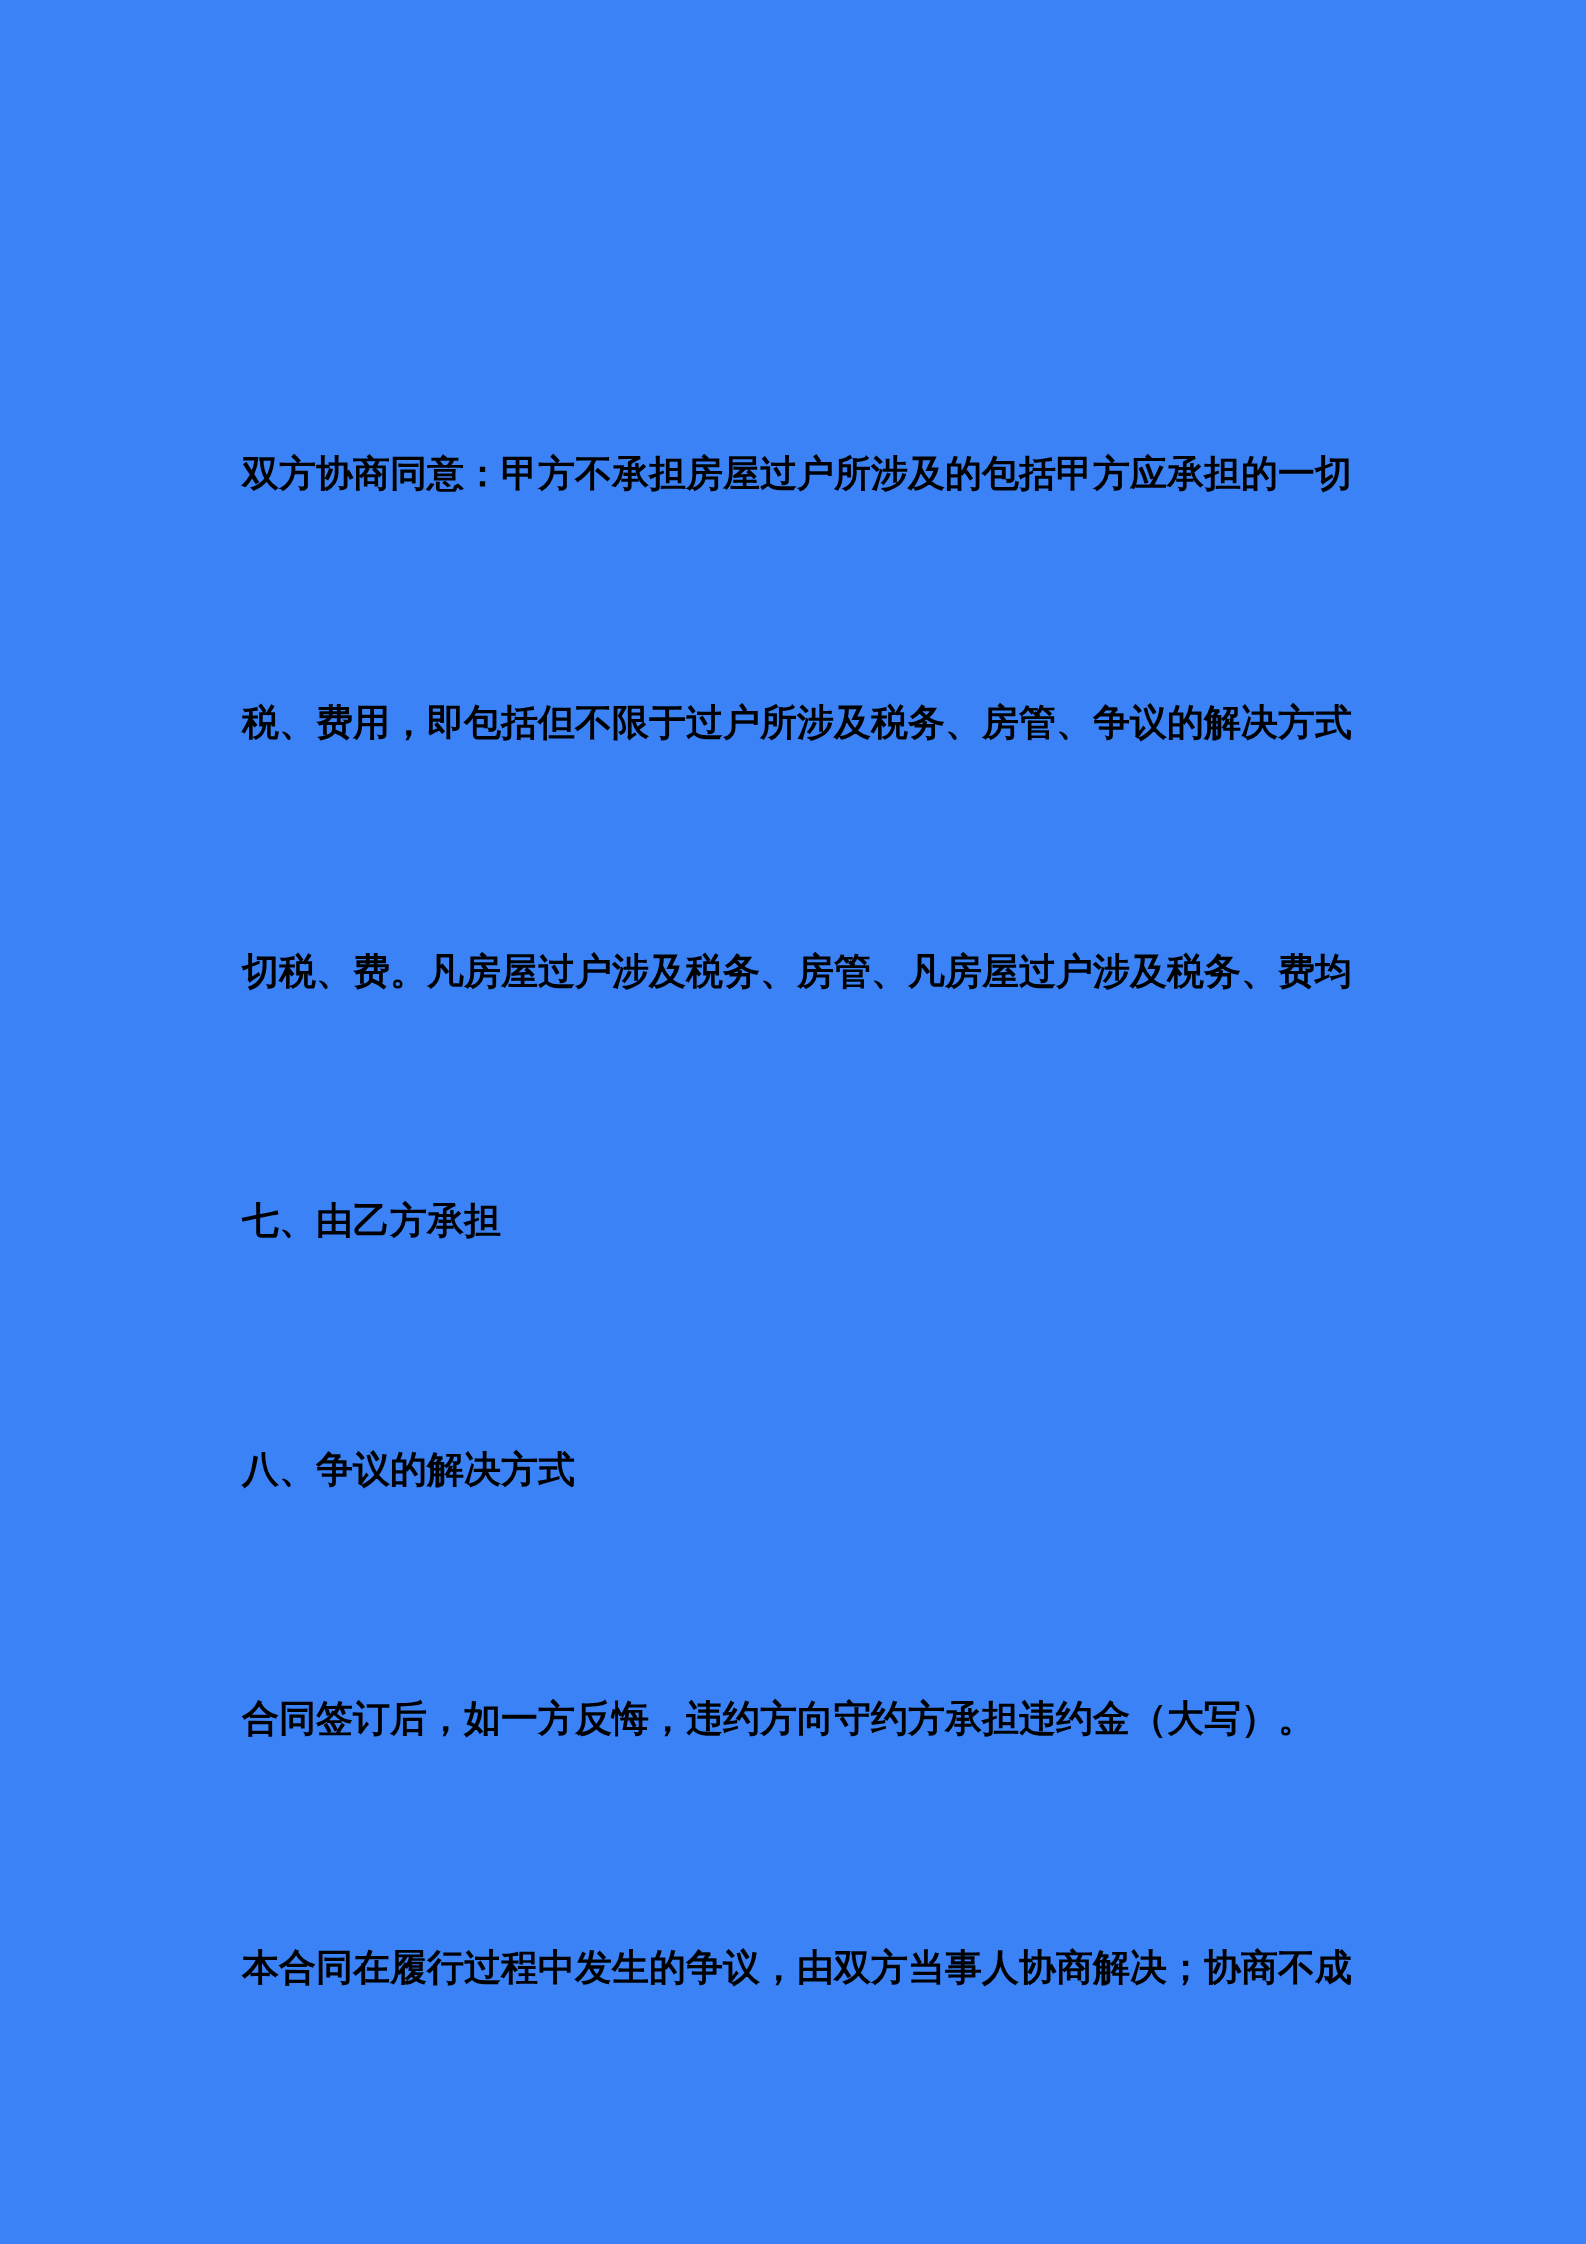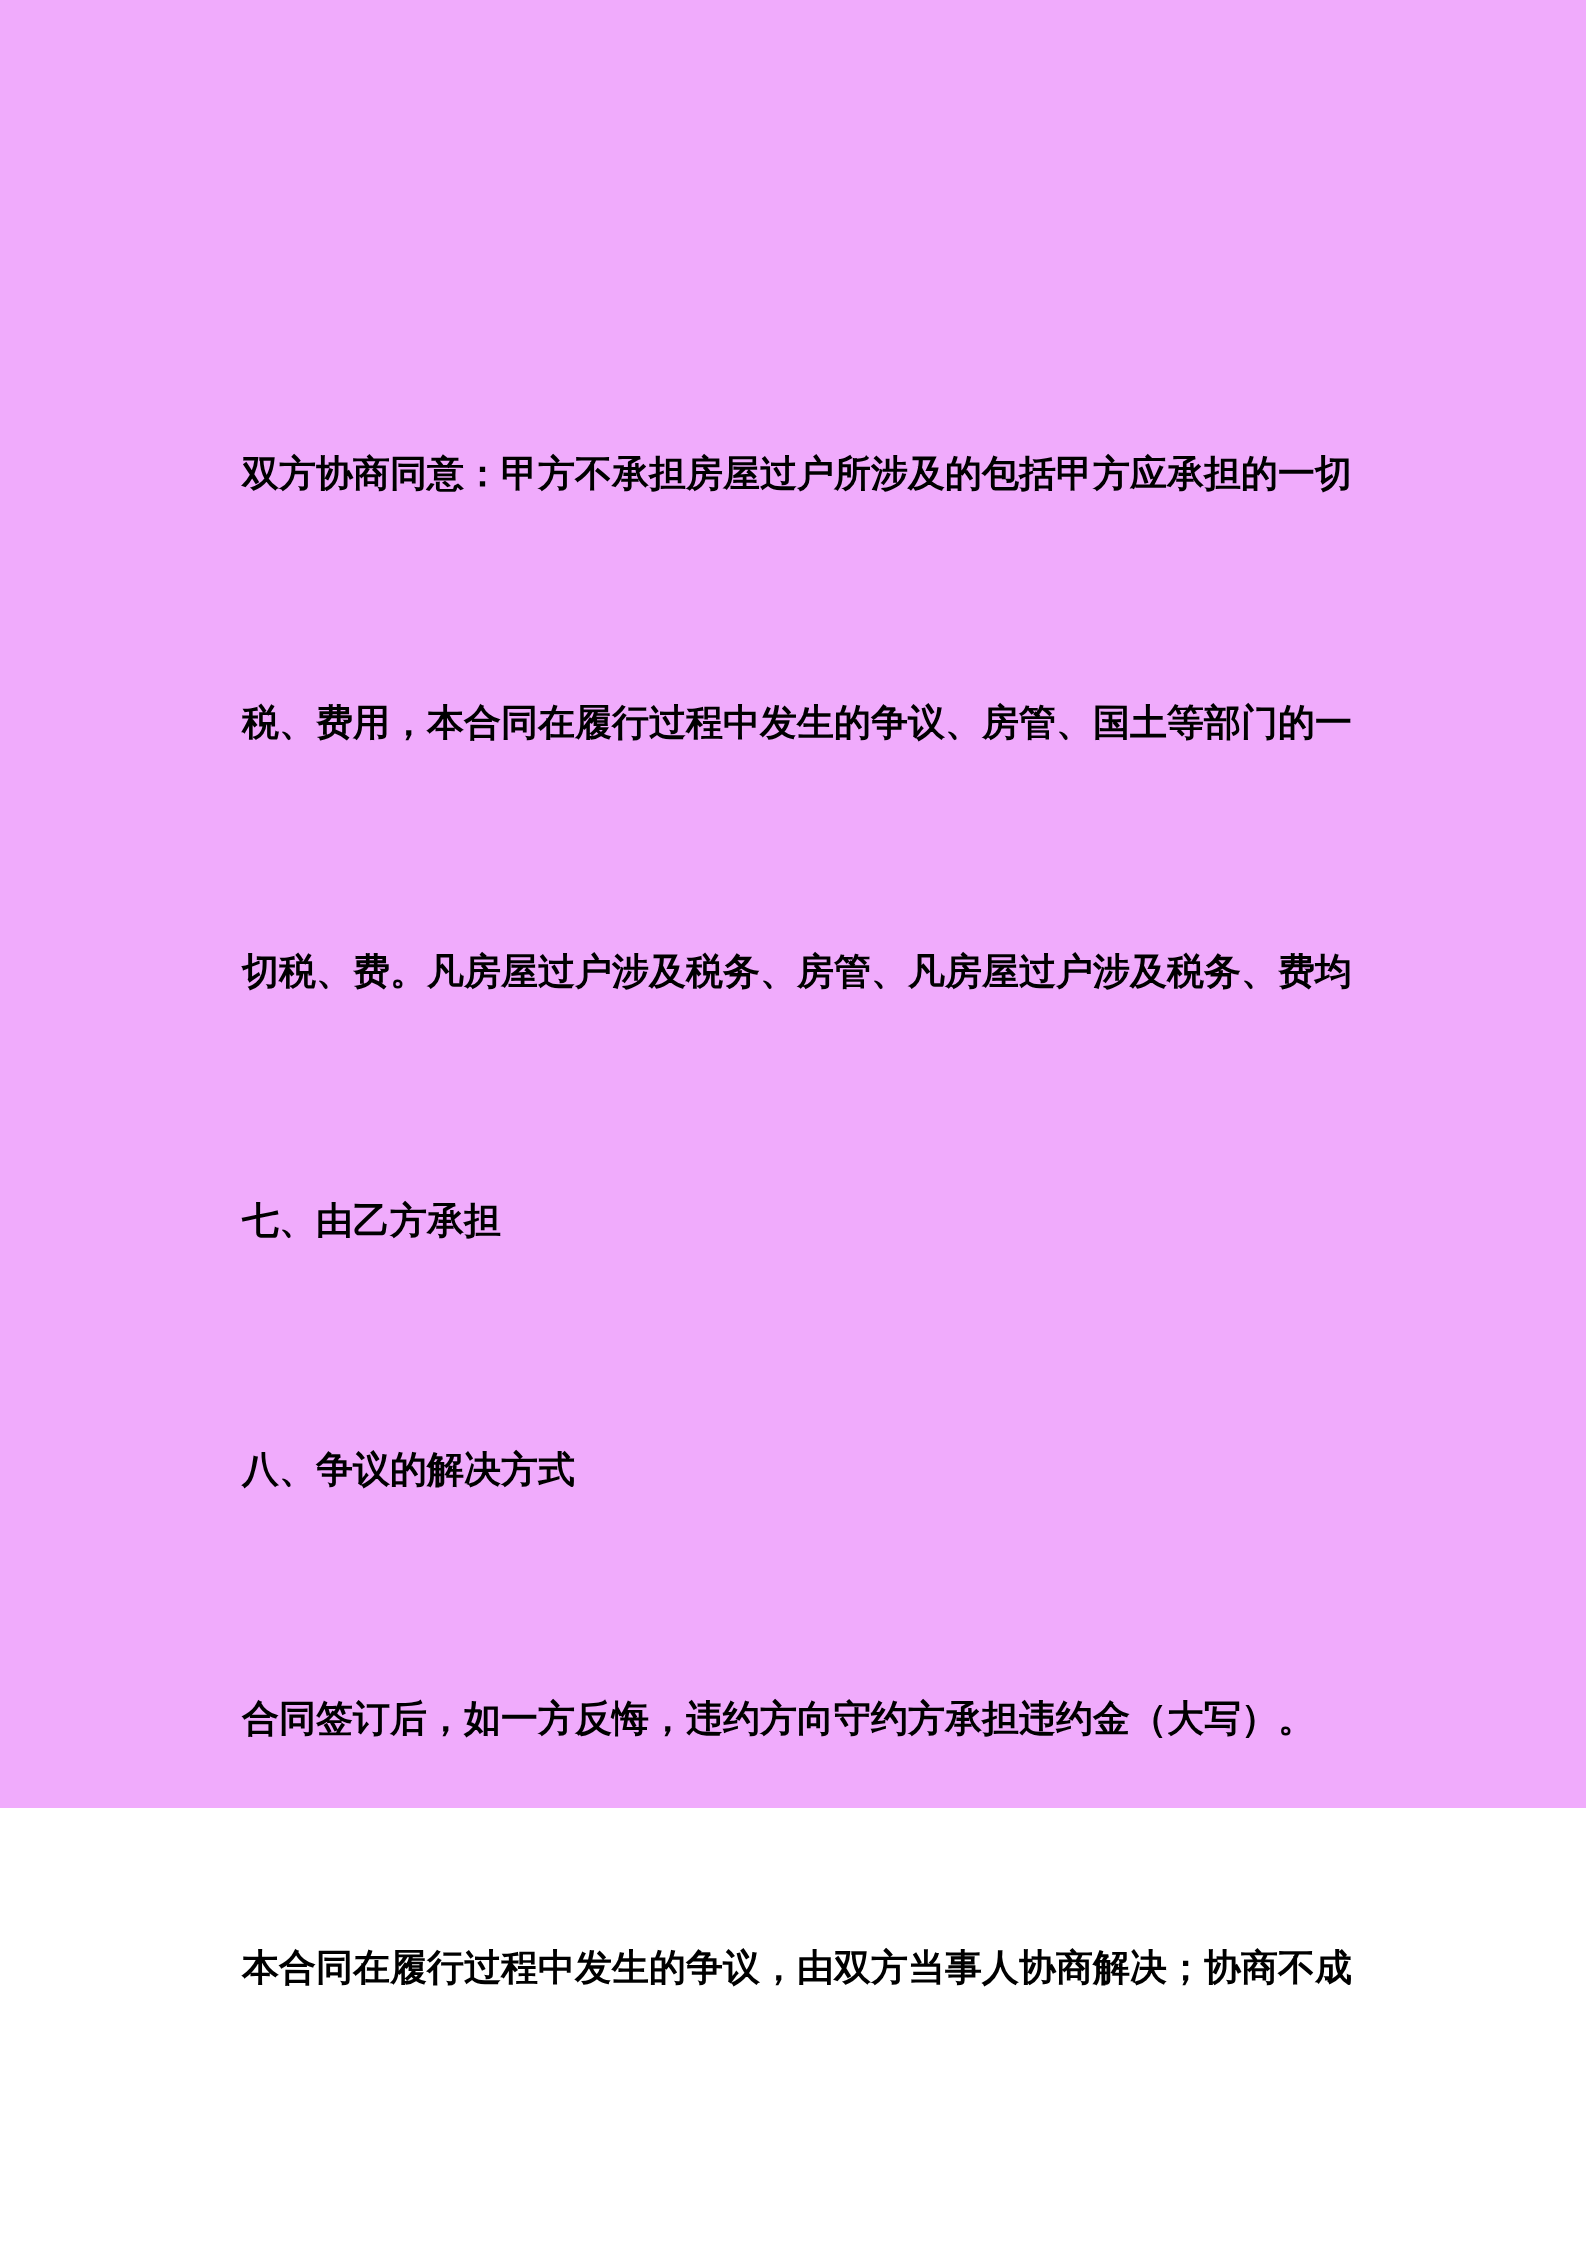--- a/index.html
+++ b/index.html
@@ -12,22 +12,22 @@
     height: 2244px;
     position: relative;
     overflow: hidden;
     font-family: "Liberation Sans", "DejaVu Sans", sans-serif;
   }
   .page {
     position: absolute;
     left: 0;
     top: 0;
     width: 1586px;
-    height: 1808px;
-    background: #f0abfc;
+    height: 2244px;
+    background: #3b82f6;
   }
   .doc-body {
     position: absolute;
     left: 242px;
     top: 183px;
     width: 1125px;
     color: #000000;
     font-size: 37px;
     font-weight: 700;
     line-height: 83px;
@@ -39,21 +39,21 @@
     overflow: visible;
   }
 </style>
 </head>
 <body>
 
 <div class="page">
   <div class="doc-body">
 
     <div class="doc-line">双方协商同意：甲方不承担房屋过户所涉及的包括甲方应承担的一切</div>
-    <div class="doc-line">税、费用，本合同在履行过程中发生的争议、房管、国土等部门的一</div>
+    <div class="doc-line">税、费用，即包括但不限于过户所涉及税务、房管、争议的解决方式</div>
     <div class="doc-line">切税、费。凡房屋过户涉及税务、房管、凡房屋过户涉及税务、费均</div>
     <div class="doc-line">七、由乙方承担</div>
     <div class="doc-line">八、争议的解决方式</div>
     <div class="doc-line">合同签订后，如一方反悔，违约方向守约方承担违约金（大写）。</div>
     <div class="doc-line">本合同在履行过程中发生的争议，由双方当事人协商解决；协商不成</div>
     
     
     
     
     

